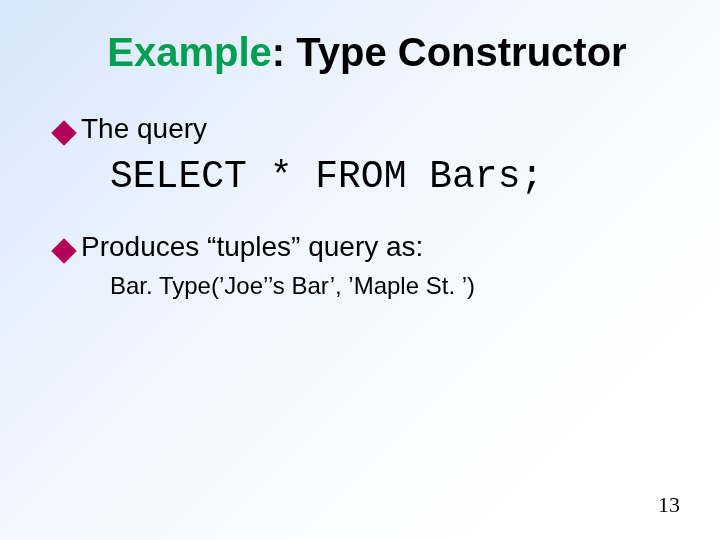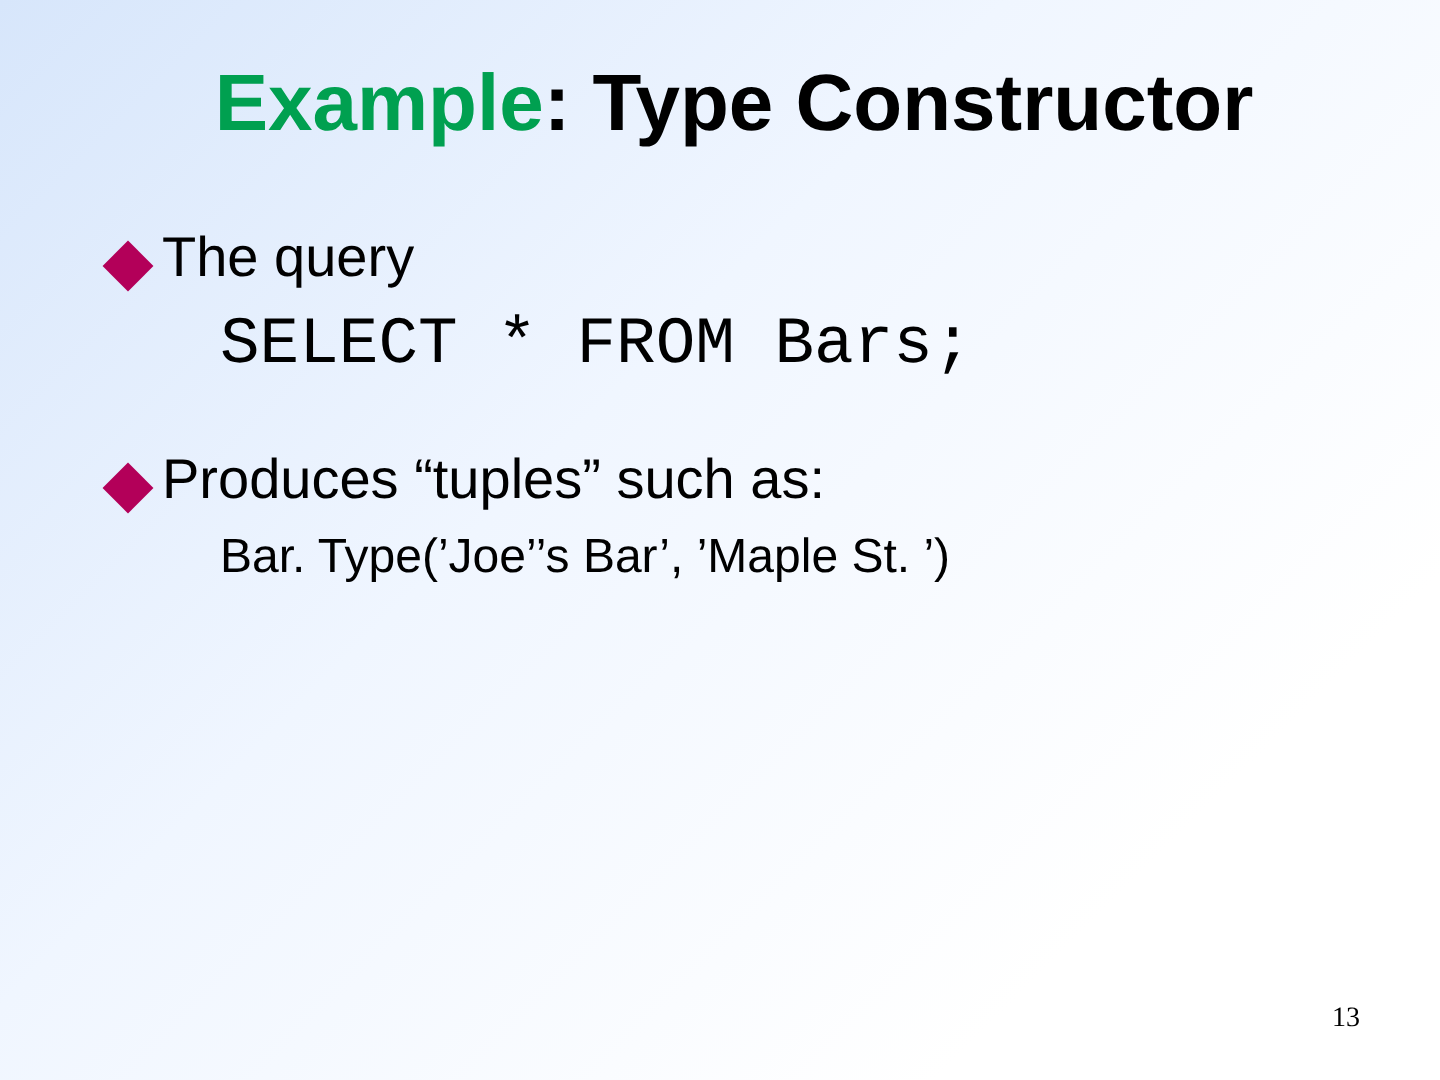--- a/index.html
+++ b/index.html
@@ -48,28 +48,28 @@
     margin-right: 8px;
     margin-top: 9px;
   }
   .sub {
     margin-left: 55px;
     margin-bottom: 24px;
     font-size: 24px;
   }
   .mono {
     font-family: "Courier New", Courier, monospace;
-    font-size: 33px;
+    font-size: 38px;
   }
   .pagenum {
     position: absolute;
     right: 40px;
     bottom: 22px;
     font-family: "Times New Roman", Times, serif;
-    font-size: 14px;
+    font-size: 22px;
     color: #000;
   }
 </style>
 </head>
 <body>
 
 <div class="slide">
 
   <h1 class="title">
     <span class="accent">Example</span><span>: Type Constructor</span>
@@ -78,21 +78,21 @@
   <div class="bullets">
 
     <div class="bullet">
       <span class="diamond"></span>
       <span>The query</span>
     </div>
     <div class="sub mono">SELECT * FROM Bars;</div>
 
     <div class="bullet">
       <span class="diamond"></span>
-      <span>Produces “tuples” such as:</span>
+      <span>Produces “tuples” query as:</span>
     </div>
     <div class="sub">Bar. Type(’Joe’’s Bar’, ’Maple St. ’)</div>
 
   </div>
 
   <div class="pagenum">13</div>
 
 </div>
 
 </body></html>

